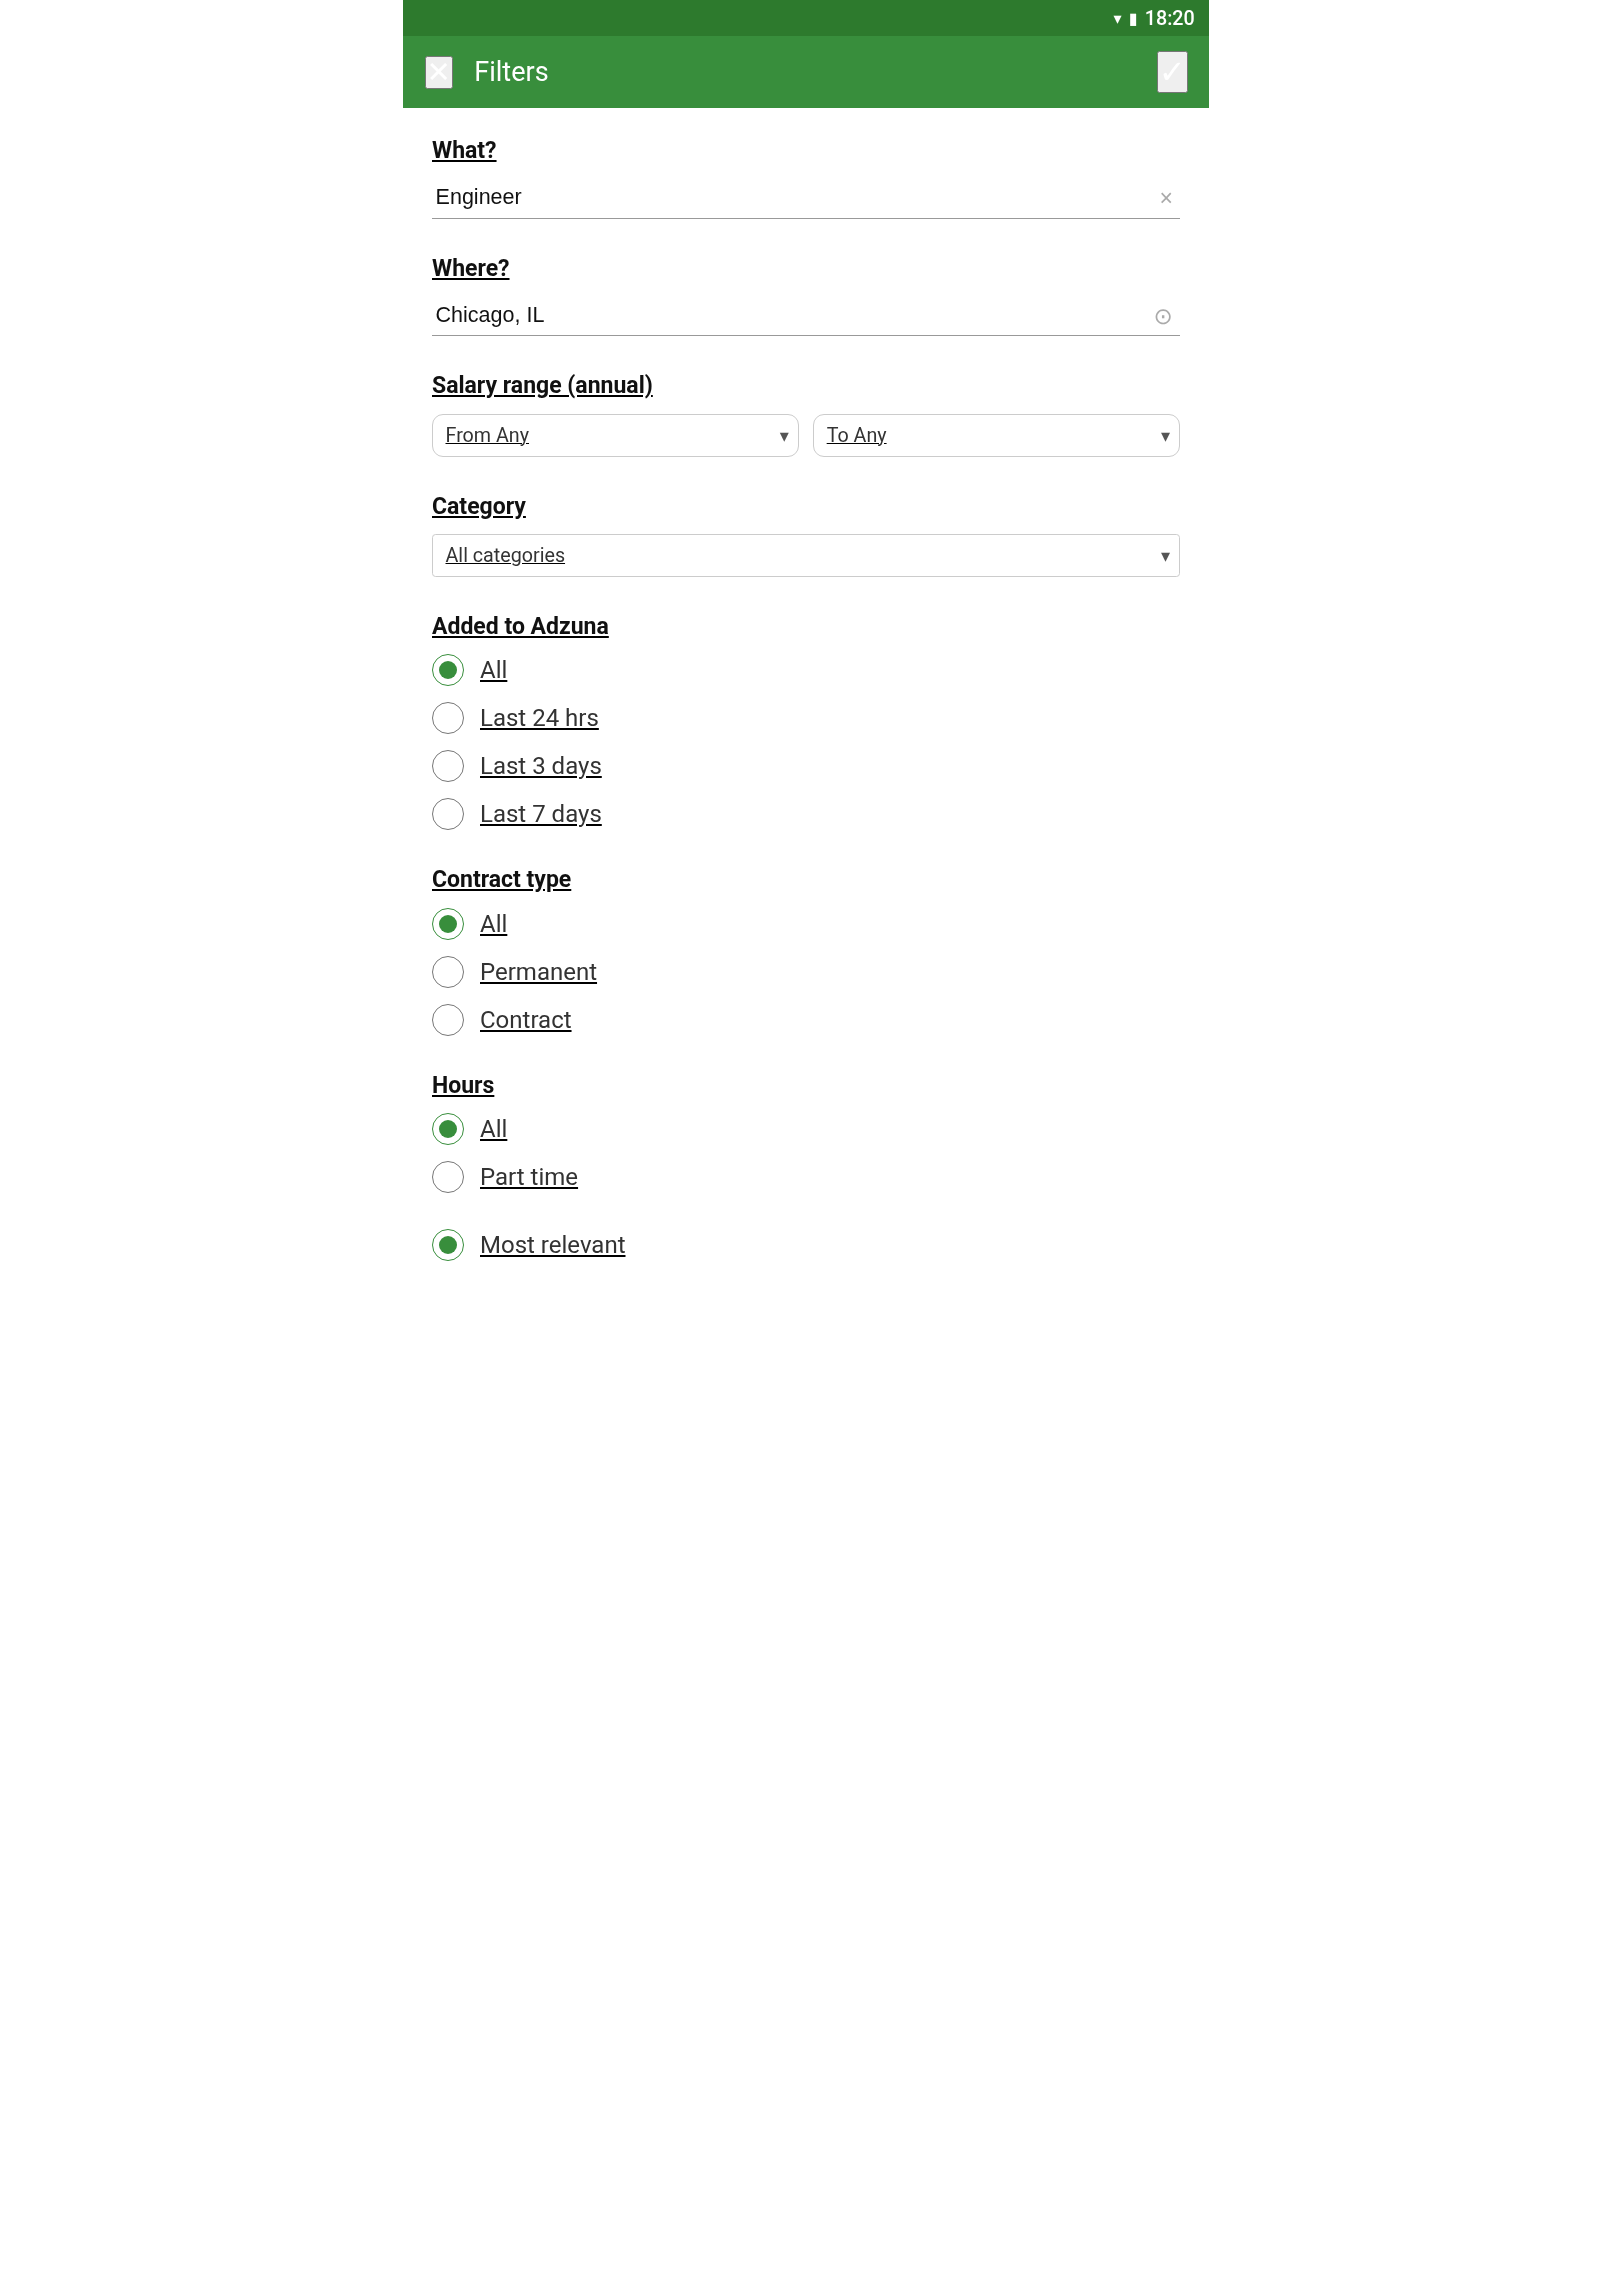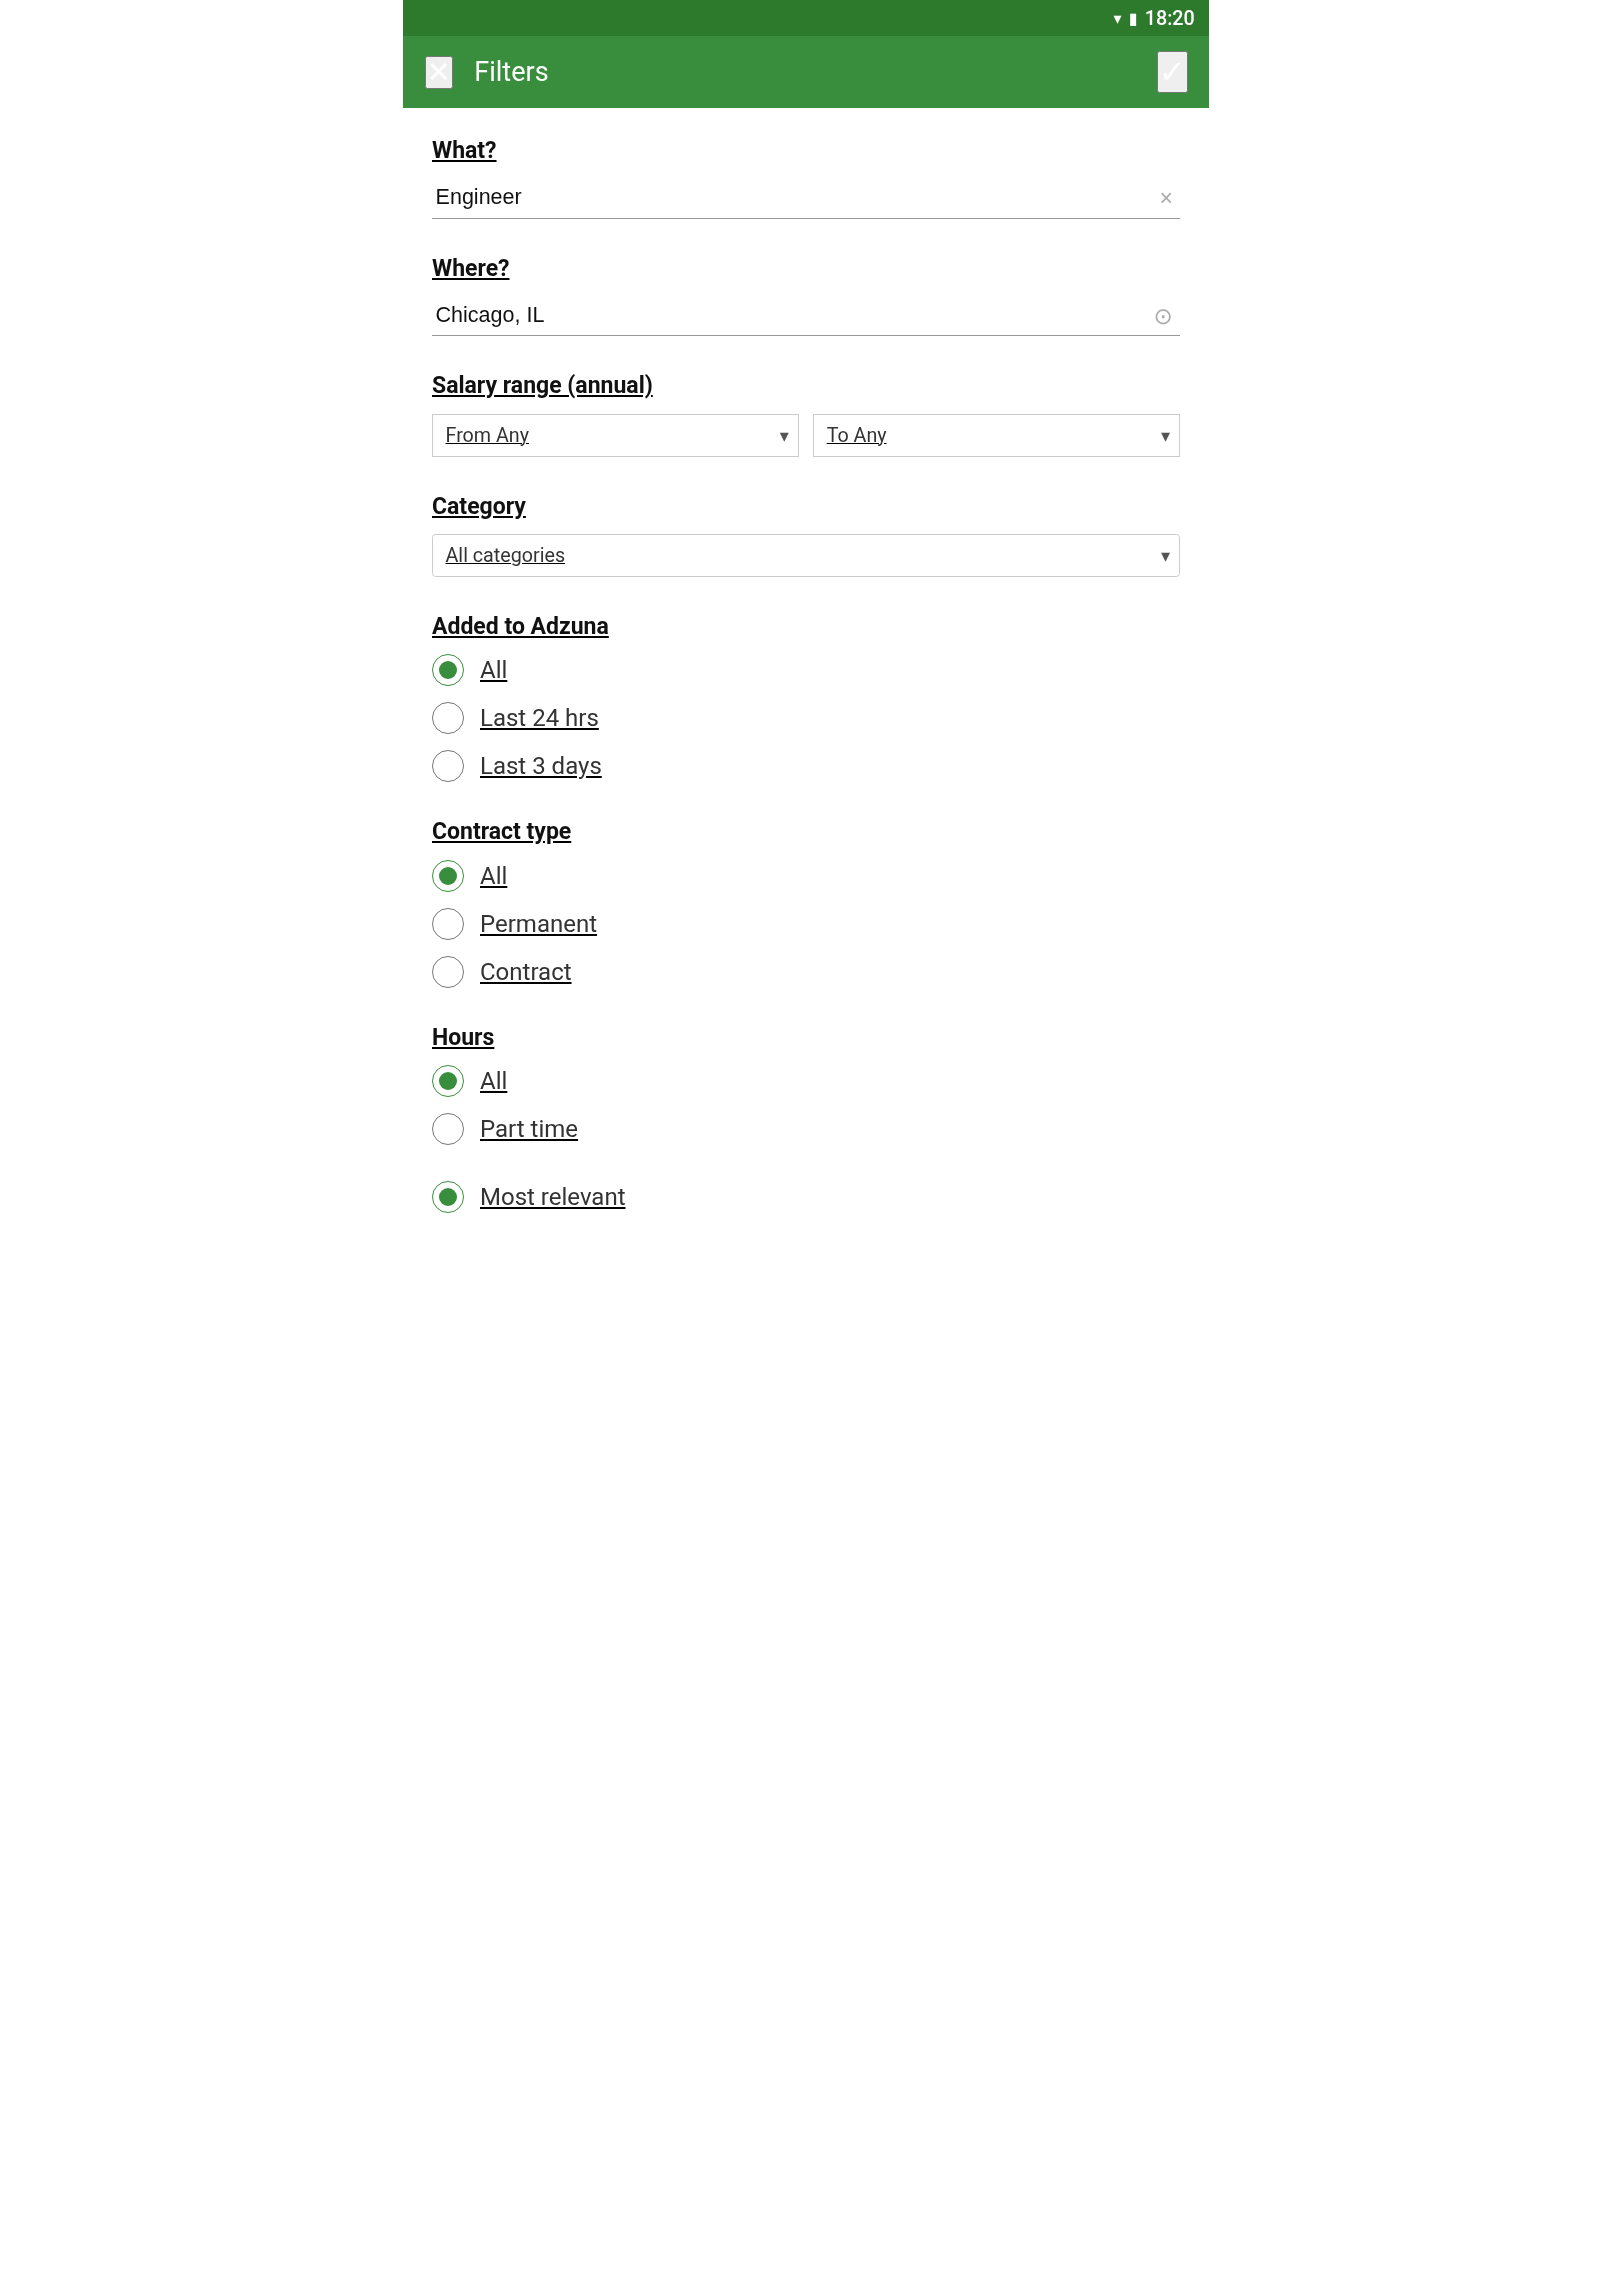--- a/index.html
+++ b/index.html
@@ -144,21 +144,21 @@
     .salary-row {
       display: flex;
       gap: 14.3px;
       align-items: center;
     }
 
     .dropdown-wrapper {
       flex: 1;
       position: relative;
       border: 0.9px solid #ccc;
-      border-radius: 0;
+      border-radius: 11px;
       padding: 9px 36px 9px 12.5px;
       background: #fff;
       cursor: pointer;
     }
 
     .dropdown-text {
       font-size: 19.7px;
       color: #333;
     }
 
@@ -292,20 +292,24 @@
           <span class="radio-label">All</span>
         </div>
         <div class="radio-item">
           <div class="radio-circle"></div>
           <span class="radio-label">Last 24 hrs</span>
         </div>
         <div class="radio-item">
           <div class="radio-circle"></div>
           <span class="radio-label">Last 3 days</span>
         </div>
+        <div class="radio-item">
+          <div class="radio-circle"></div>
+          <span class="radio-label">Last 7 days</span>
+        </div>
       </div>
   </div>
 
   <div class="section">
     <div class="section-title">Contract type</div>
     <div class="radio-group" id="contract-group">
         <div class="radio-item">
           <div class="radio-circle selected">
             <div class="radio-inner"></div>
           </div>

